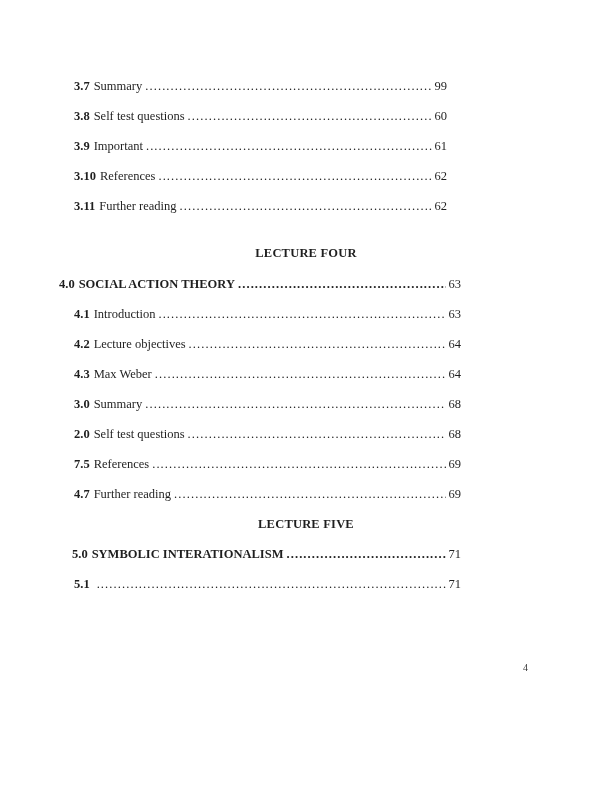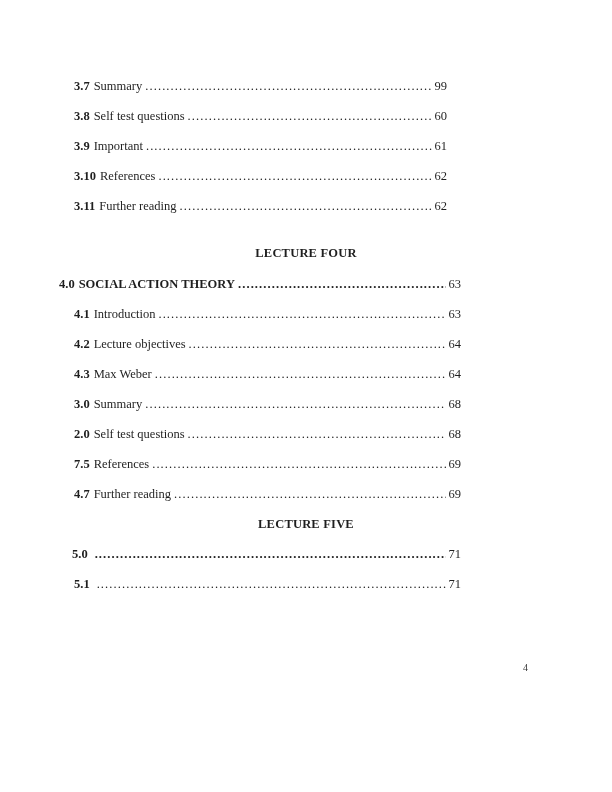--- a/index.html
+++ b/index.html
@@ -164,20 +164,21 @@
       <span class="num">4.7</span>
       <span class="label">Further reading</span>
       <span class="leader"></span>
       <span class="pagenum">69</span>
     </div>
 
     <div class="lecture-heading h-five">LECTURE FIVE</div>
 
     <div class="toc-row main row-main50">
       <span class="num">5.0</span>
+      <span class="label">SYMBOLIC INTERATIONALISM</span>
       <span class="leader"></span>
       <span class="pagenum">71</span>
     </div>
 
     <div class="toc-row">
       <span class="num">5.1</span>
       <span class="leader"></span>
       <span class="pagenum">71</span>
     </div>
 

